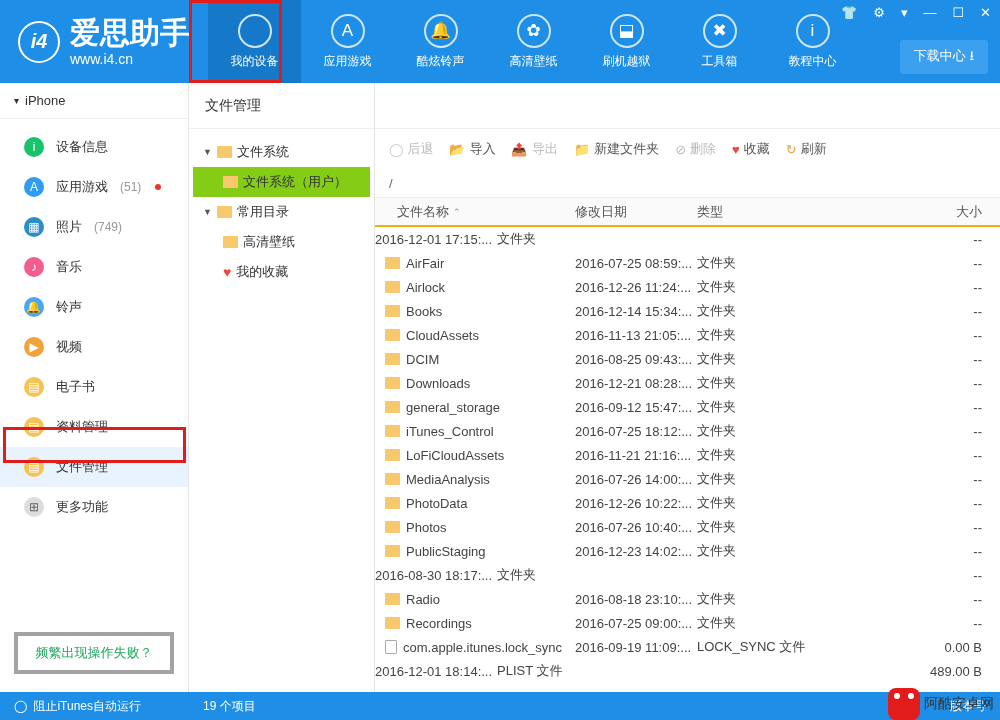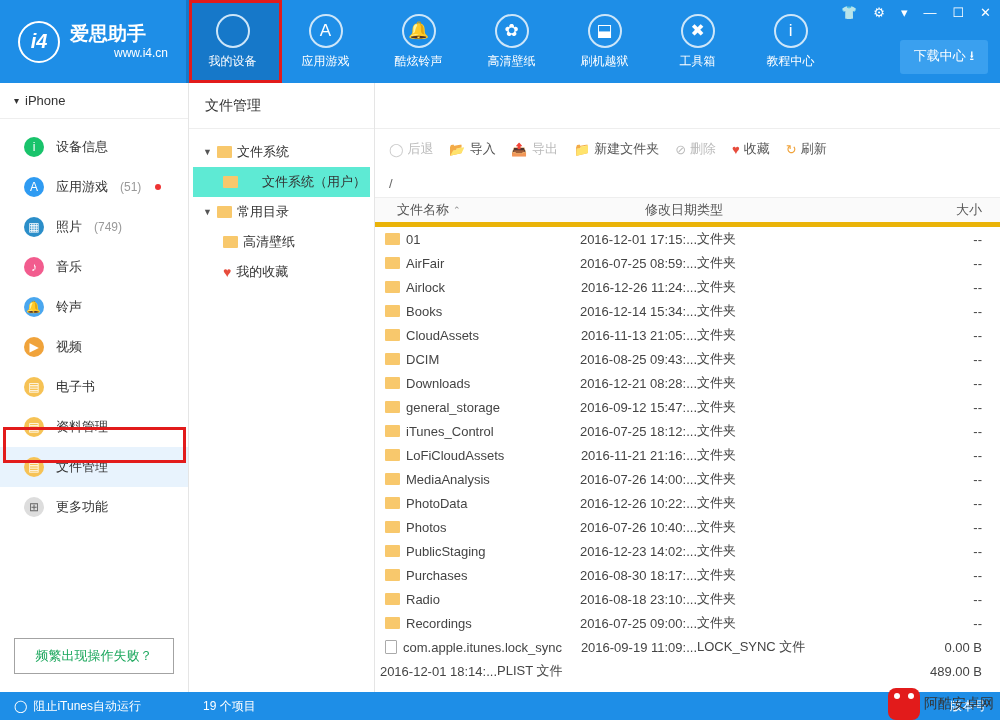--- a/index.html
+++ b/index.html
@@ -2,22 +2,22 @@
 <html><head>
 <meta charset="utf-8">
 <style>
 * { margin: 0; padding: 0; box-sizing: border-box; font-family: "Microsoft YaHei", Arial, sans-serif; }
 body { width: 1000px; height: 720px; overflow: hidden; background: #fff; font-size: 13px; color: #333; }
 
 .header { height: 83px; background: linear-gradient(#1e8ee7, #1e8ee7); display: flex; position: relative; }
 .brand { display: flex; align-items: center; padding: 0 18px; color: #fff; }
 .brand-logo { width: 42px; height: 42px; border: 2px solid #fff; border-radius: 50%; display: flex; align-items: center; justify-content: center; font-size: 20px; font-weight: bold; font-style: italic; margin-right: 10px; }
 .brand-text { display: flex; flex-direction: column; line-height: 1.2; }
-.brand-title { font-size: 19px; font-weight: bold; }
-.brand-url { font-size: 12px; margin-left: 44px; }
+.brand-title { font-size: 30px; font-weight: bold; }
+.brand-url { font-size: 14px; }
 
 .nav { display: flex; }
 .nav-item { width: 93px; display: flex; flex-direction: column; align-items: center; justify-content: center; color: #fff; cursor: pointer; position: relative; }
 .nav-item.active { background: #1678c9; }
 .nav-icon { width: 34px; height: 34px; border: 2px solid #cde6f9; border-radius: 50%; display: flex; align-items: center; justify-content: center; margin-bottom: 5px; font-size: 17px; }
 .nav-label { font-size: 12px; }
 .highlight-box { position: absolute; border: 3px solid #e21b1b; pointer-events: none; }
 .highlight1 { top: 0; left: 189px; width: 93px; height: 83px; }
 
 .window-controls { position: absolute; right: 6px; top: 4px; display: flex; gap: 10px; color: #fff; font-size: 13px; }
@@ -27,40 +27,40 @@
 .body { display: flex; height: calc(100% - 83px - 28px); }
 
 .sidebar { width: 189px; border-right: 1px solid #e5e5e5; display: flex; flex-direction: column; }
 .device-header { padding: 10px 14px; border-bottom: 1px solid #eee; font-size: 13px; display: flex; align-items: center; gap: 6px; }
 .sb-list { flex: 1; padding-top: 8px; overflow: hidden; }
 .sb-item { padding: 10px 14px 10px 24px; display: flex; align-items: center; gap: 12px; cursor: pointer; position: relative; font-size: 13px; }
 .sb-item.selected { background: #e8f3fd; }
 .sb-icon { width: 20px; height: 20px; border-radius: 50%; display: flex; align-items: center; justify-content: center; font-size: 12px; color: #fff; }
 .sb-count { color: #999; font-size: 12px; }
 .highlight2 { top: 427px; left: 3px; width: 183px; height: 36px; z-index: 5; }
-.sb-help { margin: 18px 14px; padding: 8px; text-align: center; color: #19a65b; border: 1px solid #a3a3a3; cursor: pointer; font-size: 13px; }
+.sb-help { margin: 18px 14px; padding: 8px; text-align: center; color: #19a65b; border: 4px solid #a3a3a3; cursor: pointer; font-size: 13px; }
 
 .tree-panel { width: 186px; border-right: 1px solid #e5e5e5; }
 .tab-bar { height: 46px; border-bottom: 1px solid #eee; display: flex; align-items: center; padding: 0 16px; font-size: 14px; }
 .tb-item { display: flex; align-items: center; gap: 4px; cursor: pointer; white-space: nowrap; }
 .tb-item.disabled { color: #bbb; cursor: default; }
 .tree { padding: 8px 4px; font-size: 13px; }
 .tree-row { padding: 6px 4px 6px 10px; display: flex; align-items: center; gap: 5px; cursor: pointer; }
-.tree-row.selected { background: #5eead4; justify-content: space-between; }
+.tree-row.selected { background: #84cc16; }
 .tree-row.indent1 { padding-left: 30px; }
 .folder-ic { width: 15px; height: 12px; background: #f8c86c; border-radius: 1px; display: inline-block; }
 .heart-ic { color: #e74c3c; font-size: 14px; }
 .expander { width: 9px; font-size: 9px; color: #555; }
 
 .content { flex: 1; display: flex; flex-direction: column; overflow: hidden; }
 .toolbar-wide { height: 40px; display: flex; align-items: center; gap: 16px; padding: 0 14px; font-size: 13px; color: #555; }
 .path-bar { height: 28px; padding: 0 14px; display: flex; align-items: center; font-size: 13px; color: #666; }
-.file-header { height: 30px; display: flex; align-items: center; border-top: 1px solid #eee; border-bottom: 5px solid #eab308; font-size: 13px; color: #555; background: #fafafa; }
+.file-header { height: 30px; display: flex; align-items: center; border-top: 1px solid #eee; border-bottom: 2px solid #eab308; font-size: 13px; color: #555; background: #fafafa; }
 .col-name { flex: 0 0 200px; padding-left: 22px; display:flex; align-items:center; gap:4px;}
-.col-date { flex: 0 0 122px; text-align: right; }
+.col-date { flex: 0 0 122px; }
 .col-type { flex: 0 0 170px; }
 .col-size { flex: 1; text-align: right; padding-right: 18px; }
 .file-list { flex: 1; overflow: hidden; }
 .file-row { height: 24px; display: flex; align-items: center; font-size: 13px; color: #444; }
 .file-row .col-name { display: flex; gap: 6px; align-items: center; padding-left: 10px;}
 .file-ic { width: 15px; height: 12px; background: #f8c86c; border-radius: 1px; flex-shrink: 0; }
 .doc-ic { width: 12px; height: 14px; background: #fff; border: 1px solid #aaa; border-radius: 1px; flex-shrink: 0; }
 
 .statusbar { height: 28px; background: #1e8ee7; color: #fff; display: flex; align-items: center; font-size: 12px; padding: 0 14px; }
 .status-left { display: flex; align-items: center; gap: 6px; width: 189px; }
@@ -256,24 +256,20 @@
       <div class="col-name">
           <span>文件名称</span>
           <span style="font-size:9px;color:#888">⌃</span>
         </div>
       <div class="col-date">修改日期</div>
       <div class="col-type">类型</div>
       <div class="col-size">大小</div>
     </div>
     <div class="file-list" id="file-list">
         <div class="file-row">
-          <div class="col-name">
-            <span class="file-ic"></span>
-            <span>01</span>
-          </div>
           <div class="col-date">2016-12-01 17:15:...</div>
           <div class="col-type">文件夹</div>
           <div class="col-size">--</div>
         </div>
         <div class="file-row">
           <div class="col-name">
             <span class="file-ic"></span>
             <span>AirFair</span>
           </div>
           <div class="col-date">2016-07-25 08:59:...</div>
@@ -382,24 +378,20 @@
         <div class="file-row">
           <div class="col-name">
             <span class="file-ic"></span>
             <span>PublicStaging</span>
           </div>
           <div class="col-date">2016-12-23 14:02:...</div>
           <div class="col-type">文件夹</div>
           <div class="col-size">--</div>
         </div>
         <div class="file-row">
-          <div class="col-name">
-            <span class="file-ic"></span>
-            <span>Purchases</span>
-          </div>
           <div class="col-date">2016-08-30 18:17:...</div>
           <div class="col-type">文件夹</div>
           <div class="col-size">--</div>
         </div>
         <div class="file-row">
           <div class="col-name">
             <span class="file-ic"></span>
             <span>Radio</span>
           </div>
           <div class="col-date">2016-08-18 23:10:...</div>

